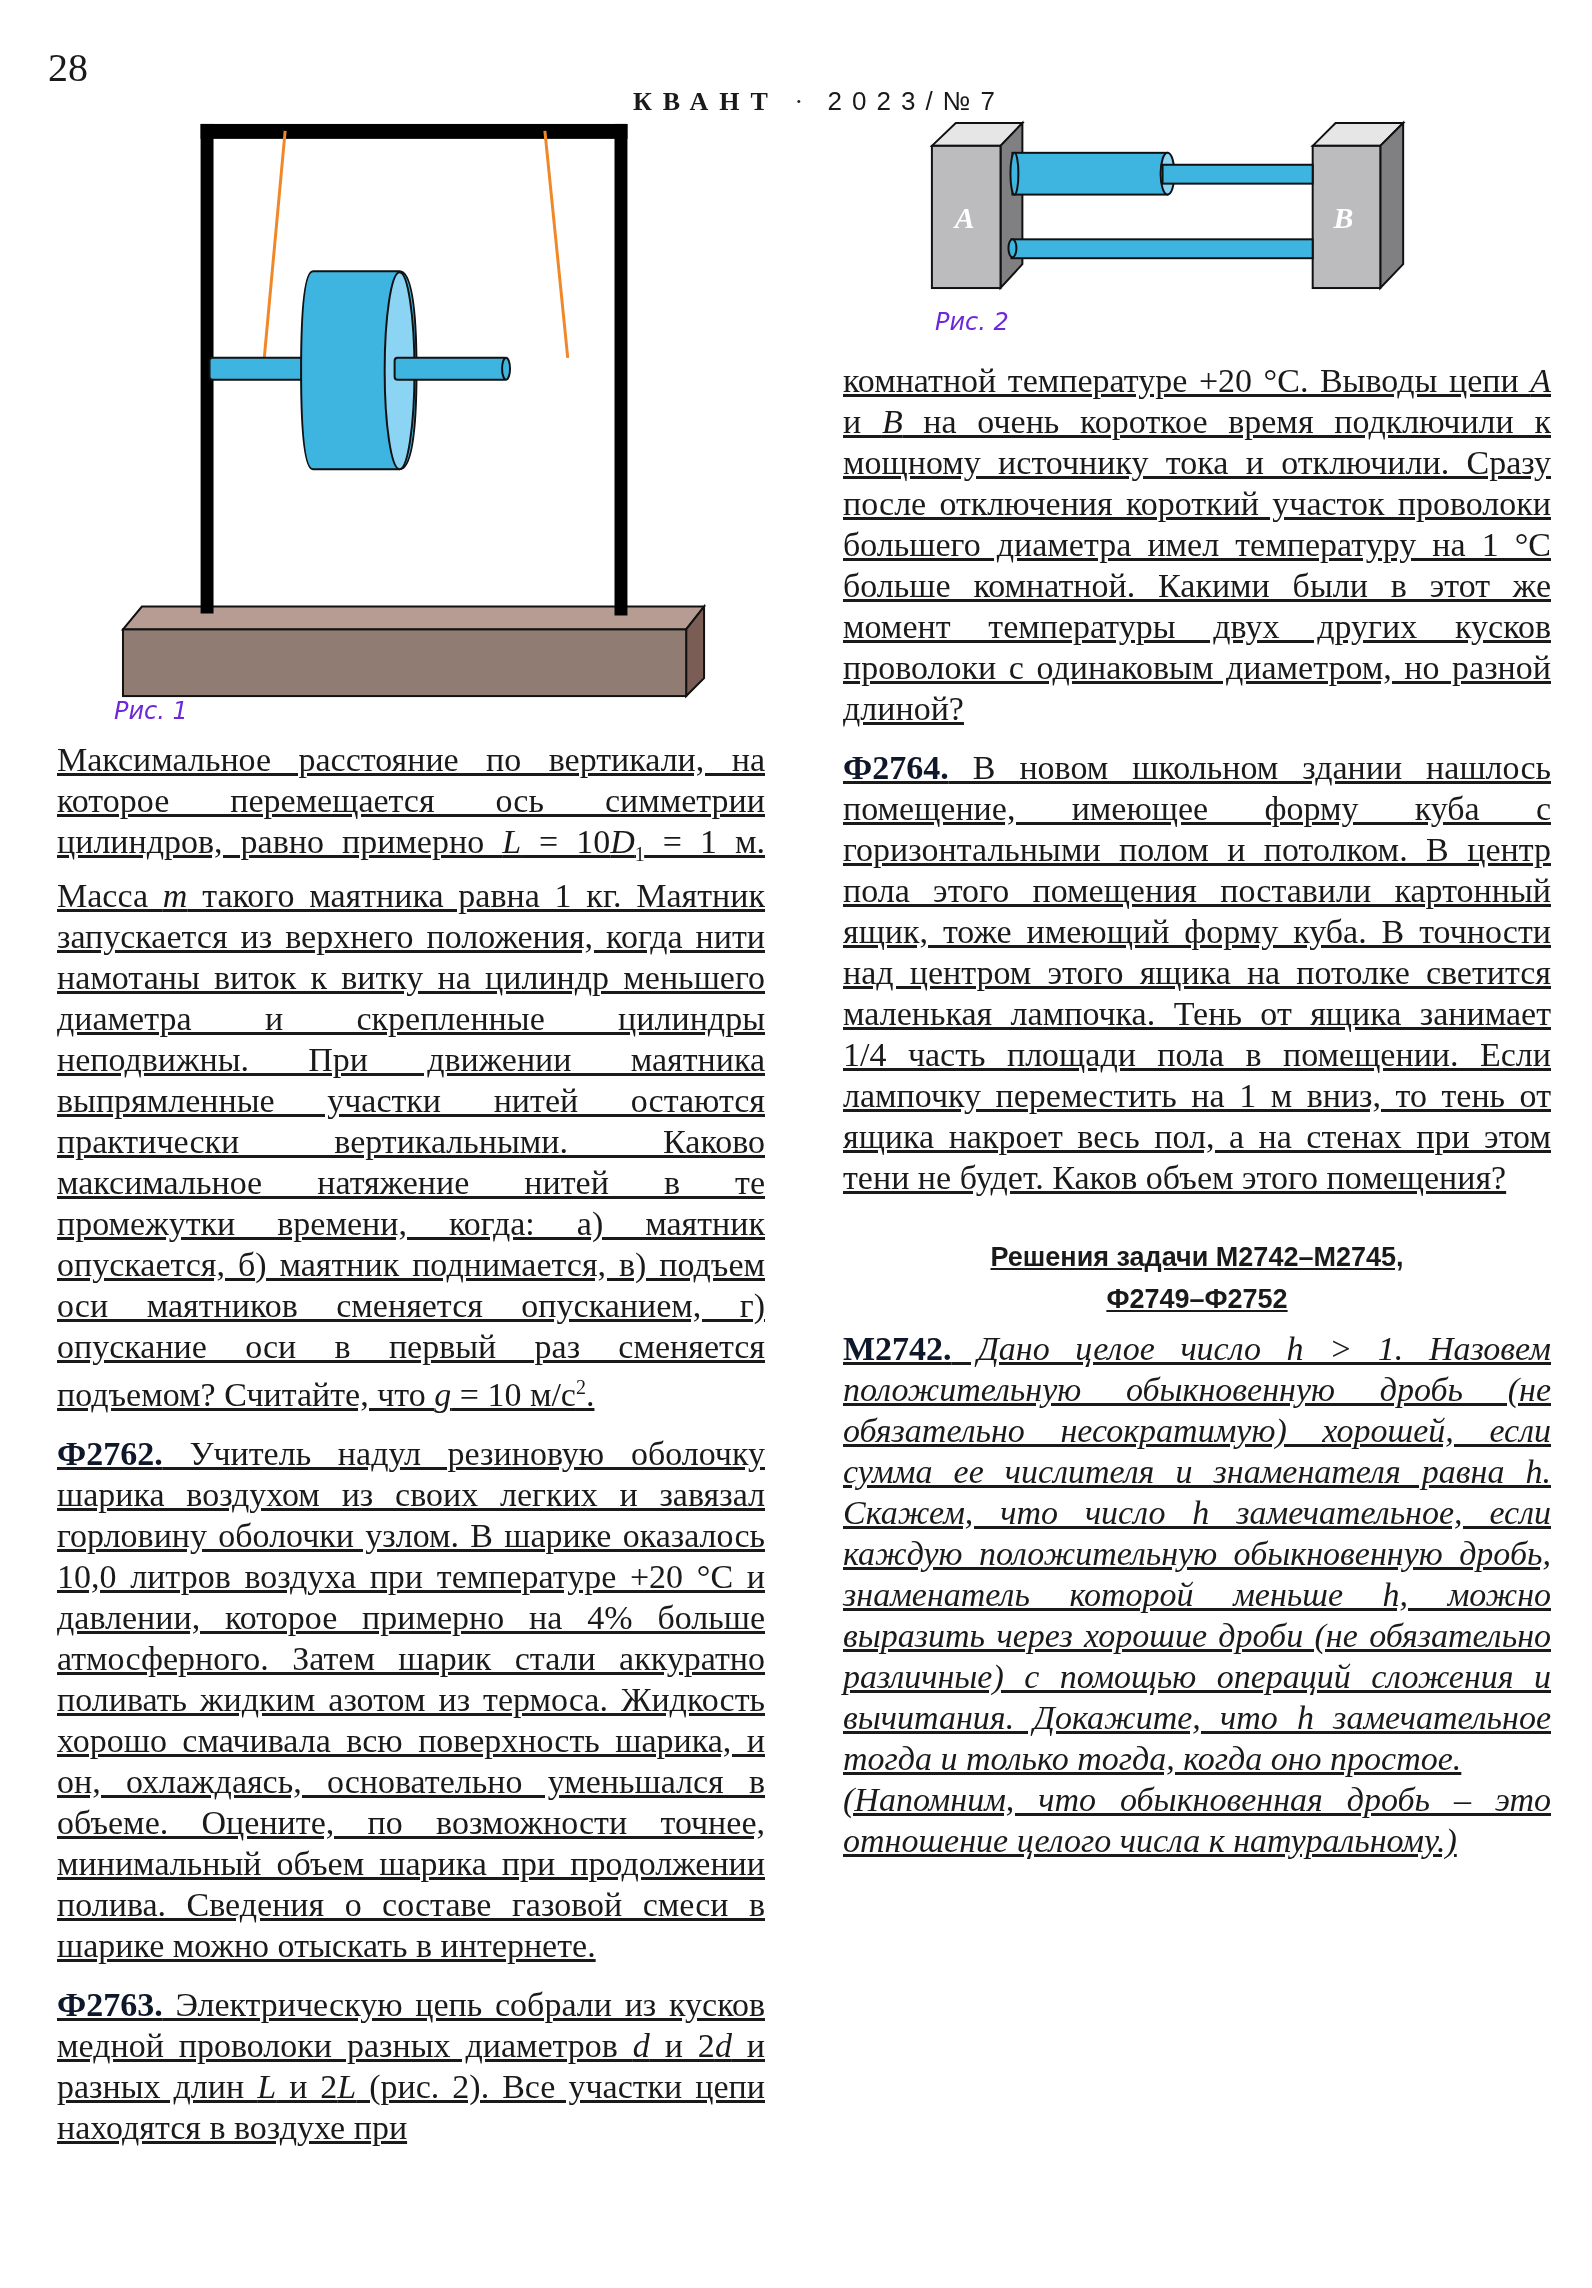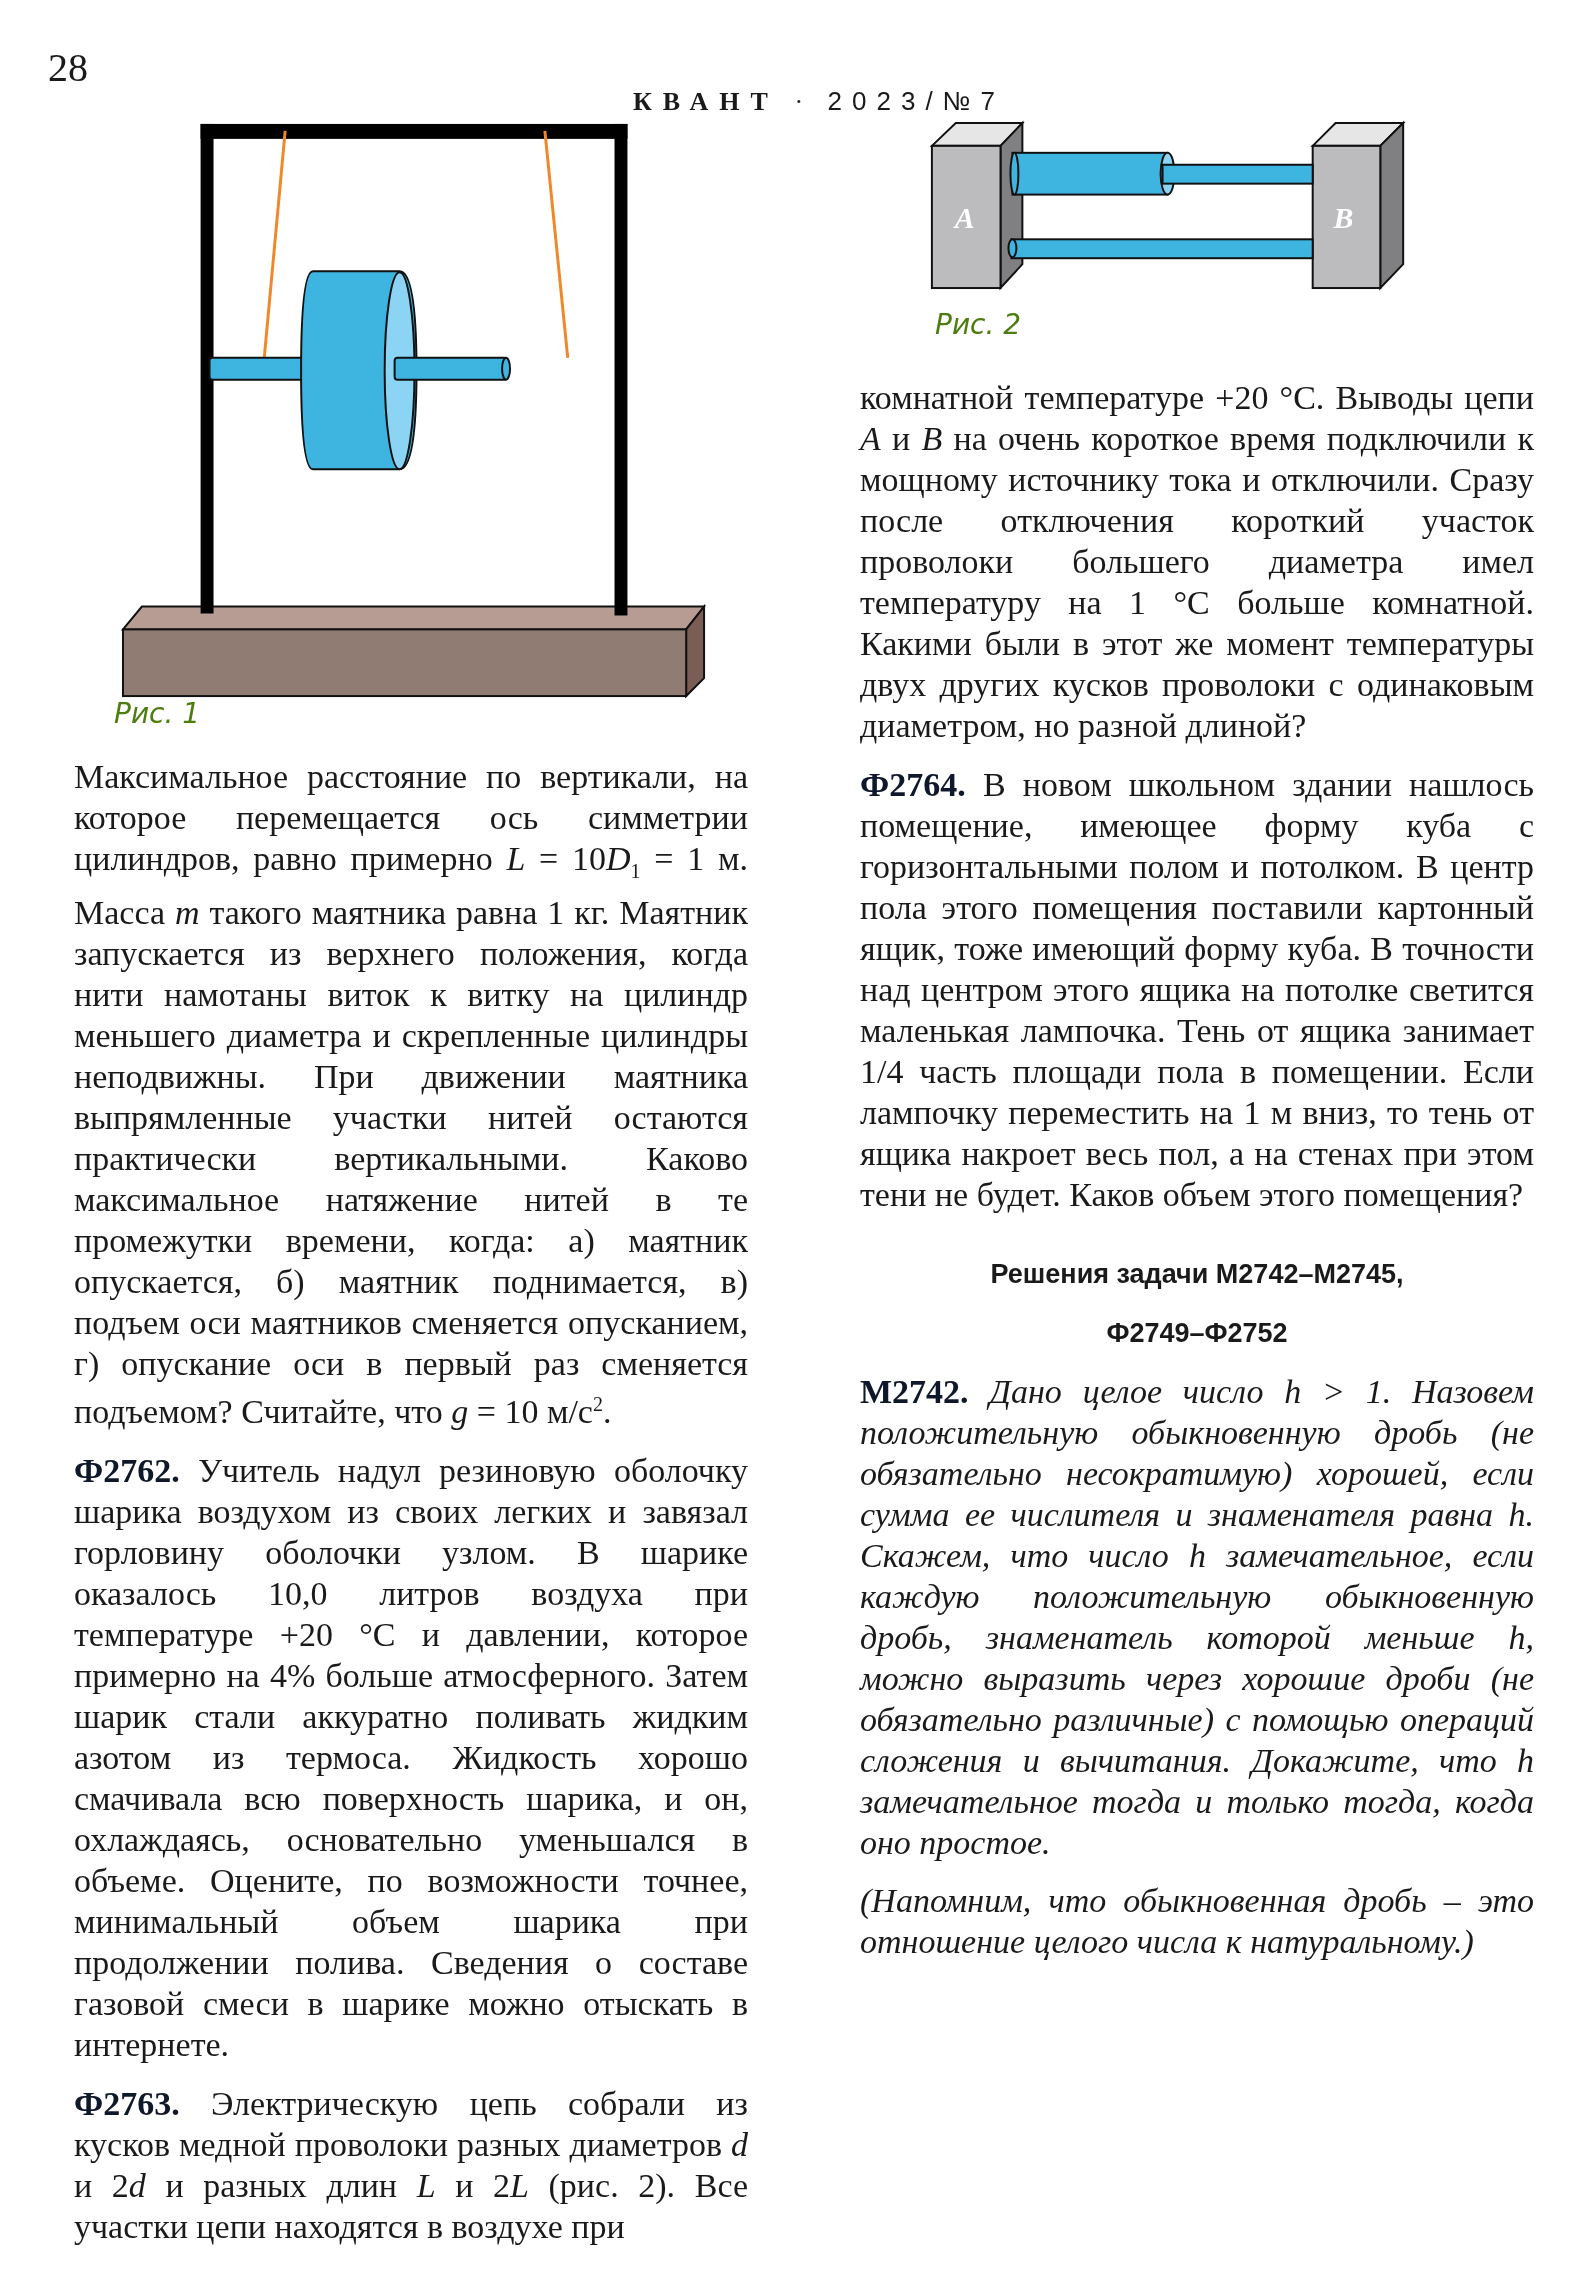--- a/index.html
+++ b/index.html
@@ -3,26 +3,26 @@
 <meta charset="utf-8">
 <style>
   html, body { margin:0; padding:0; background:#ffffff; }
   body { width:1592px; height:2289px; position:relative; overflow:hidden;
          font-family:"Liberation Serif","DejaVu Serif",serif; color:#1a1a1a; }
   .pageno { position:absolute; left:48px; top:44px; font-size:40px; line-height:48px; }
   .running-head { position:absolute; left:633px; top:44px; font-size:26px; line-height:28px; letter-spacing:9px;margin-top:43px; }
   .running-head .mag { font-weight:bold; letter-spacing:11px; }
   .running-head .issue { font-family:"Liberation Sans","DejaVu Sans",sans-serif; font-size:26px; letter-spacing:10px; }
   .col { position:absolute; width:708px; font-size:34px; line-height:41px; text-align:justify; hyphens:manual; }
-  .col p { margin:17px; }
+  .col p { margin:0;text-decoration:underline; }
   .col-left { left:57px; }
   .col-right { left:843px; }
   .lbl { color:#0f172a; font-weight:bold; }
   .it { font-style:italic; }
-  .caption { position:absolute; font-family:"DejaVu Sans",sans-serif; font-style:italic; font-size:28px; color:#4d7c0f; }
+  .caption { position:absolute; font-family:"DejaVu Sans",sans-serif; font-style:italic; font-size:24px; color:#6d28d9; }
   .solhead { font-family:"Liberation Sans","DejaVu Sans",sans-serif; font-weight:bold; font-size:27px; line-height:42px; text-align:center; margin:0; }
   svg { position:absolute; }
 </style>
 </head>
 <body>
 
 <div class="pageno">28</div>
 <div class="running-head">
   <span class="mag">КВАНТ</span>
   <span>·</span>

